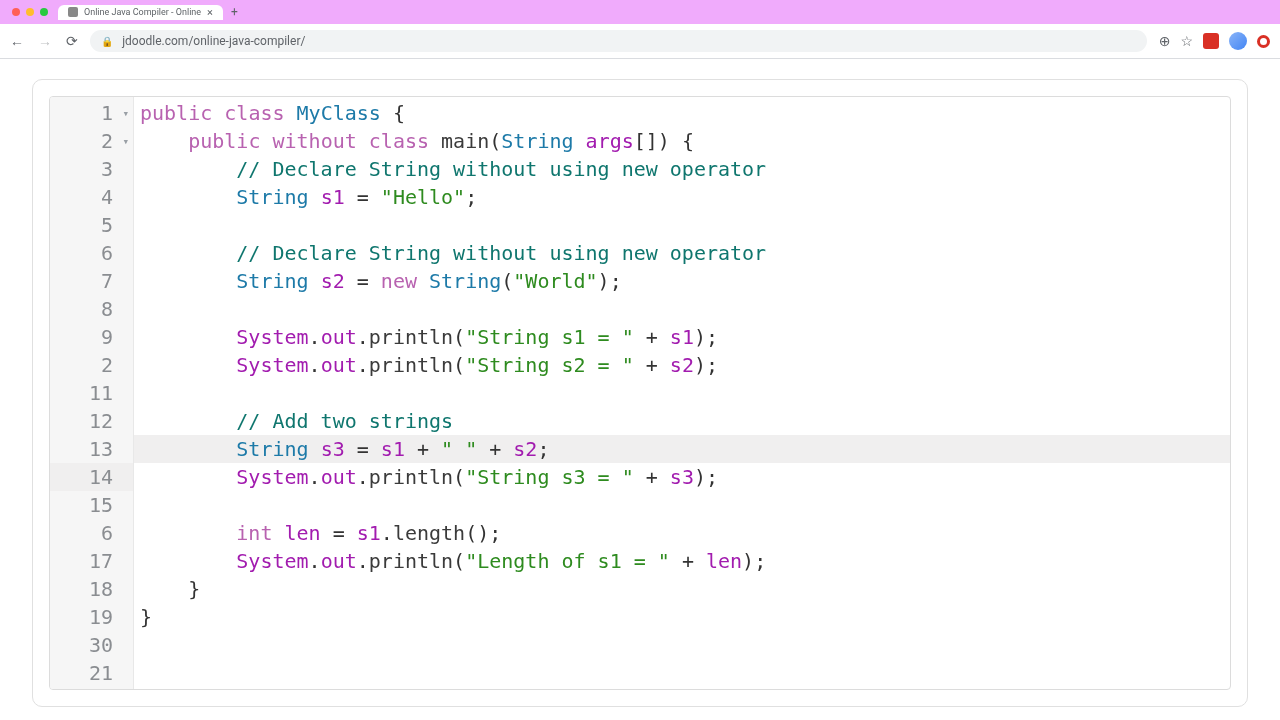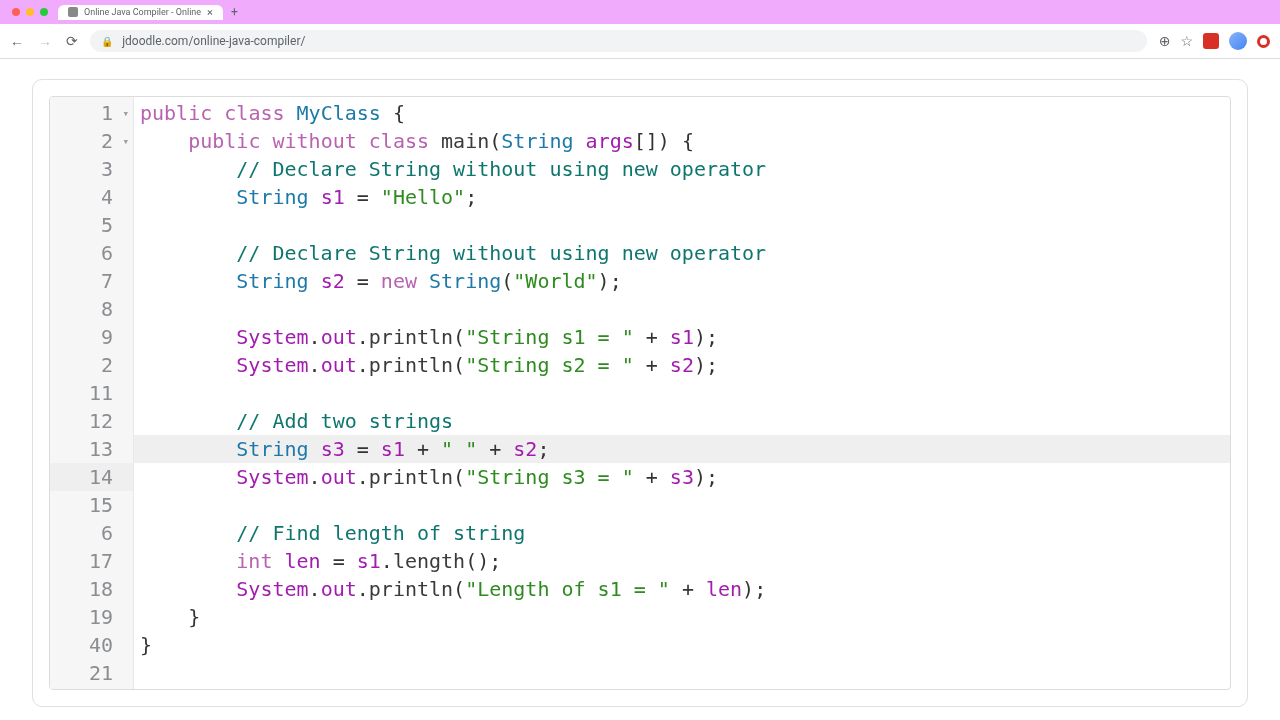--- a/index.html
+++ b/index.html
@@ -102,40 +102,39 @@
           <div class="gutter-line">2</div>
           <div class="gutter-line">11</div>
           <div class="gutter-line">12</div>
           <div class="gutter-line">13</div>
           <div class="gutter-line hl">14</div>
           <div class="gutter-line">15</div>
           <div class="gutter-line">6</div>
           <div class="gutter-line">17</div>
           <div class="gutter-line">18</div>
           <div class="gutter-line">19</div>
-          <div class="gutter-line">40</div>
+          <div class="gutter-line">30</div>
           <div class="gutter-line">21</div>
         </div>
       <div class="code" id="code">
           <div class="code-line"><span class="kw">public</span><span class="pn"> </span><span class="kw">class</span><span class="pn"> </span><span class="tp">MyClass</span><span class="pn"> {</span></div>
           <div class="code-line"><span class="pn">    </span><span class="kw">public</span><span class="pn"> </span><span class="kw">without</span><span class="pn"> </span><span class="kw">class</span><span class="pn"> </span><span class="fn">main</span><span class="pn">(</span><span class="tp">String</span><span class="pn"> </span><span class="id">args</span><span class="pn">[]) {</span></div>
           <div class="code-line"><span class="pn">        </span><span class="cmt">// Declare String without using new operator</span></div>
           <div class="code-line"><span class="pn">        </span><span class="tp">String</span><span class="pn"> </span><span class="id">s1</span><span class="pn"> = </span><span class="str">"Hello"</span><span class="pn">;</span></div>
           <div class="code-line"></div>
           <div class="code-line"><span class="pn">        </span><span class="cmt">// Declare String without using new operator</span></div>
           <div class="code-line"><span class="pn">        </span><span class="tp">String</span><span class="pn"> </span><span class="id">s2</span><span class="pn"> = </span><span class="kw">new</span><span class="pn"> </span><span class="tp">String</span><span class="pn">(</span><span class="str">"World"</span><span class="pn">);</span></div>
           <div class="code-line"></div>
           <div class="code-line"><span class="pn">        </span><span class="id">System</span><span class="pn">.</span><span class="id">out</span><span class="pn">.</span><span class="fn">println</span><span class="pn">(</span><span class="str">"String s1 = "</span><span class="pn"> + </span><span class="id">s1</span><span class="pn">);</span></div>
           <div class="code-line"><span class="pn">        </span><span class="id">System</span><span class="pn">.</span><span class="id">out</span><span class="pn">.</span><span class="fn">println</span><span class="pn">(</span><span class="str">"String s2 = "</span><span class="pn"> + </span><span class="id">s2</span><span class="pn">);</span></div>
           <div class="code-line"></div>
           <div class="code-line"><span class="pn">        </span><span class="cmt">// Add two strings</span></div>
           <div class="code-line hl cursor-line"><span class="pn">        </span><span class="tp">String</span><span class="pn"> </span><span class="id">s3</span><span class="pn"> = </span><span class="id">s1</span><span class="pn"> + </span><span class="str">" "</span><span class="pn"> + </span><span class="id">s2</span><span class="pn">;</span></div>
           <div class="code-line"><span class="pn">        </span><span class="id">System</span><span class="pn">.</span><span class="id">out</span><span class="pn">.</span><span class="fn">println</span><span class="pn">(</span><span class="str">"String s3 = "</span><span class="pn"> + </span><span class="id">s3</span><span class="pn">);</span></div>
           <div class="code-line"></div>
-          <div class="code-line"><span class="pn">        </span><span class="cmt">// Find length of string</span></div>
           <div class="code-line"><span class="pn">        </span><span class="kw">int</span><span class="pn"> </span><span class="id">len</span><span class="pn"> = </span><span class="id">s1</span><span class="pn">.</span><span class="fn">length</span><span class="pn">();</span></div>
           <div class="code-line"><span class="pn">        </span><span class="id">System</span><span class="pn">.</span><span class="id">out</span><span class="pn">.</span><span class="fn">println</span><span class="pn">(</span><span class="str">"Length of s1 = "</span><span class="pn"> + </span><span class="id">len</span><span class="pn">);</span></div>
           <div class="code-line"><span class="pn">    }</span></div>
           <div class="code-line"><span class="pn">}</span></div>
         </div>
     </div>
   </div>
 </div>
 
 </body></html>

